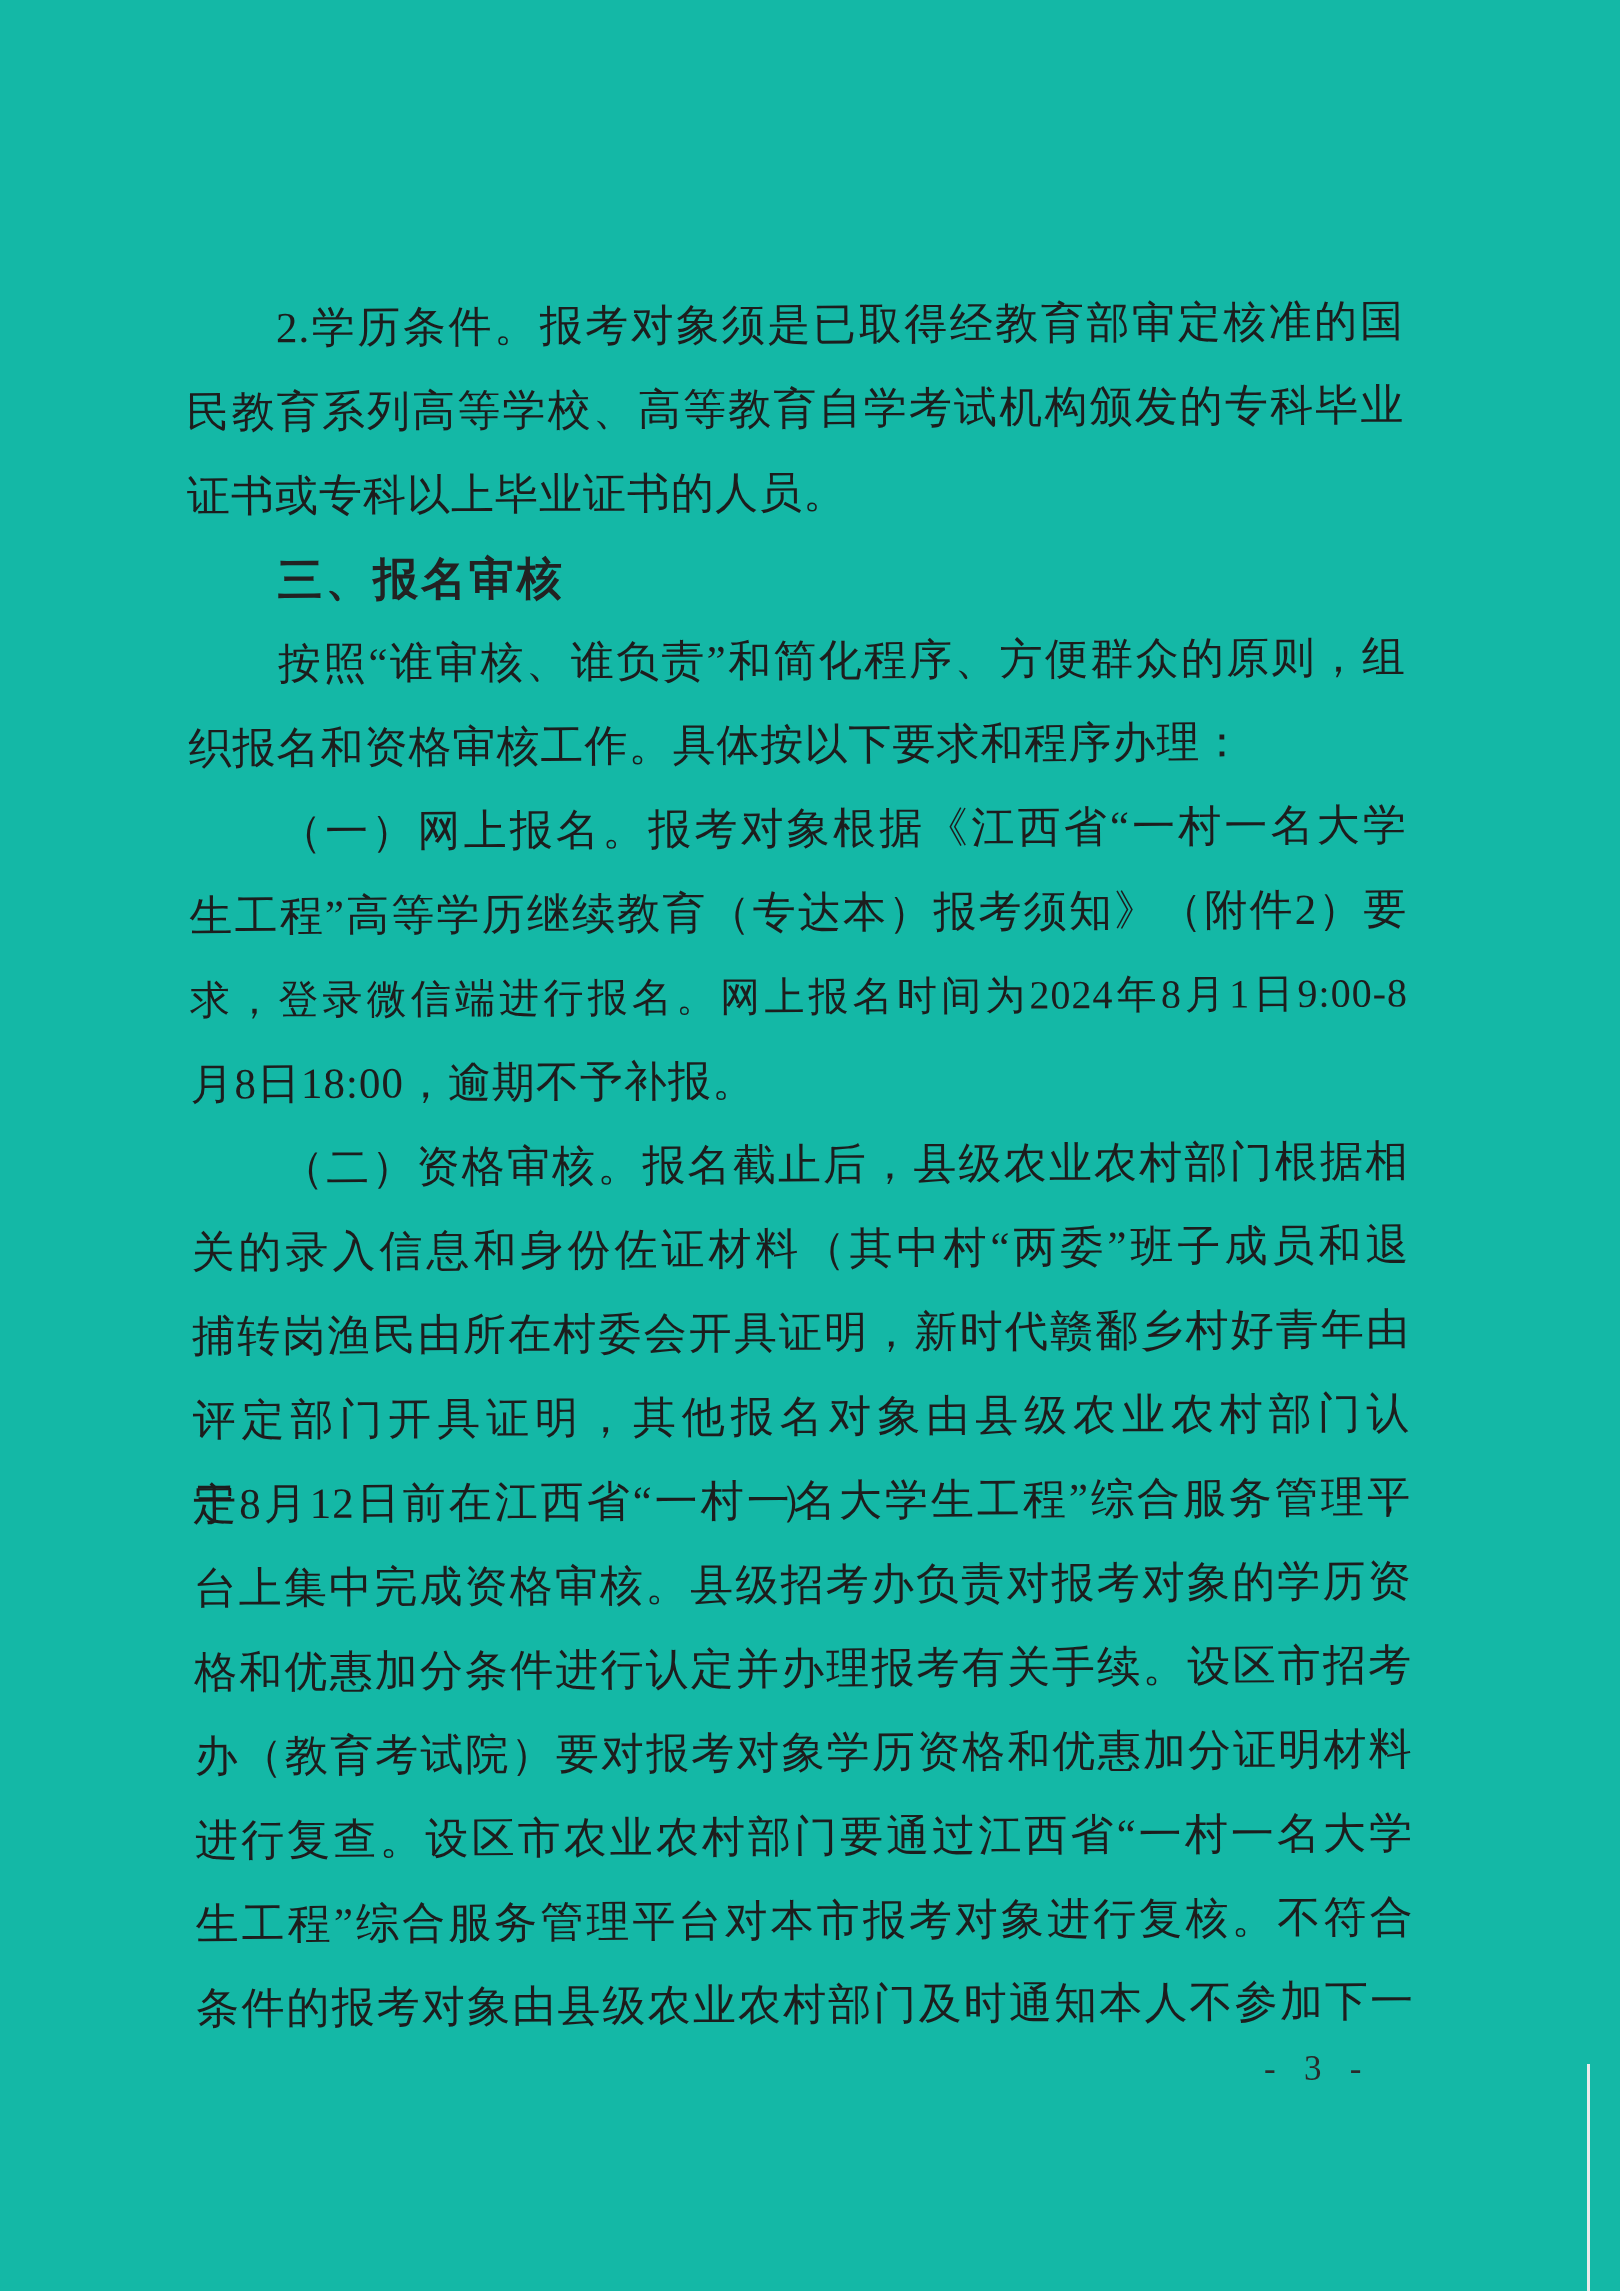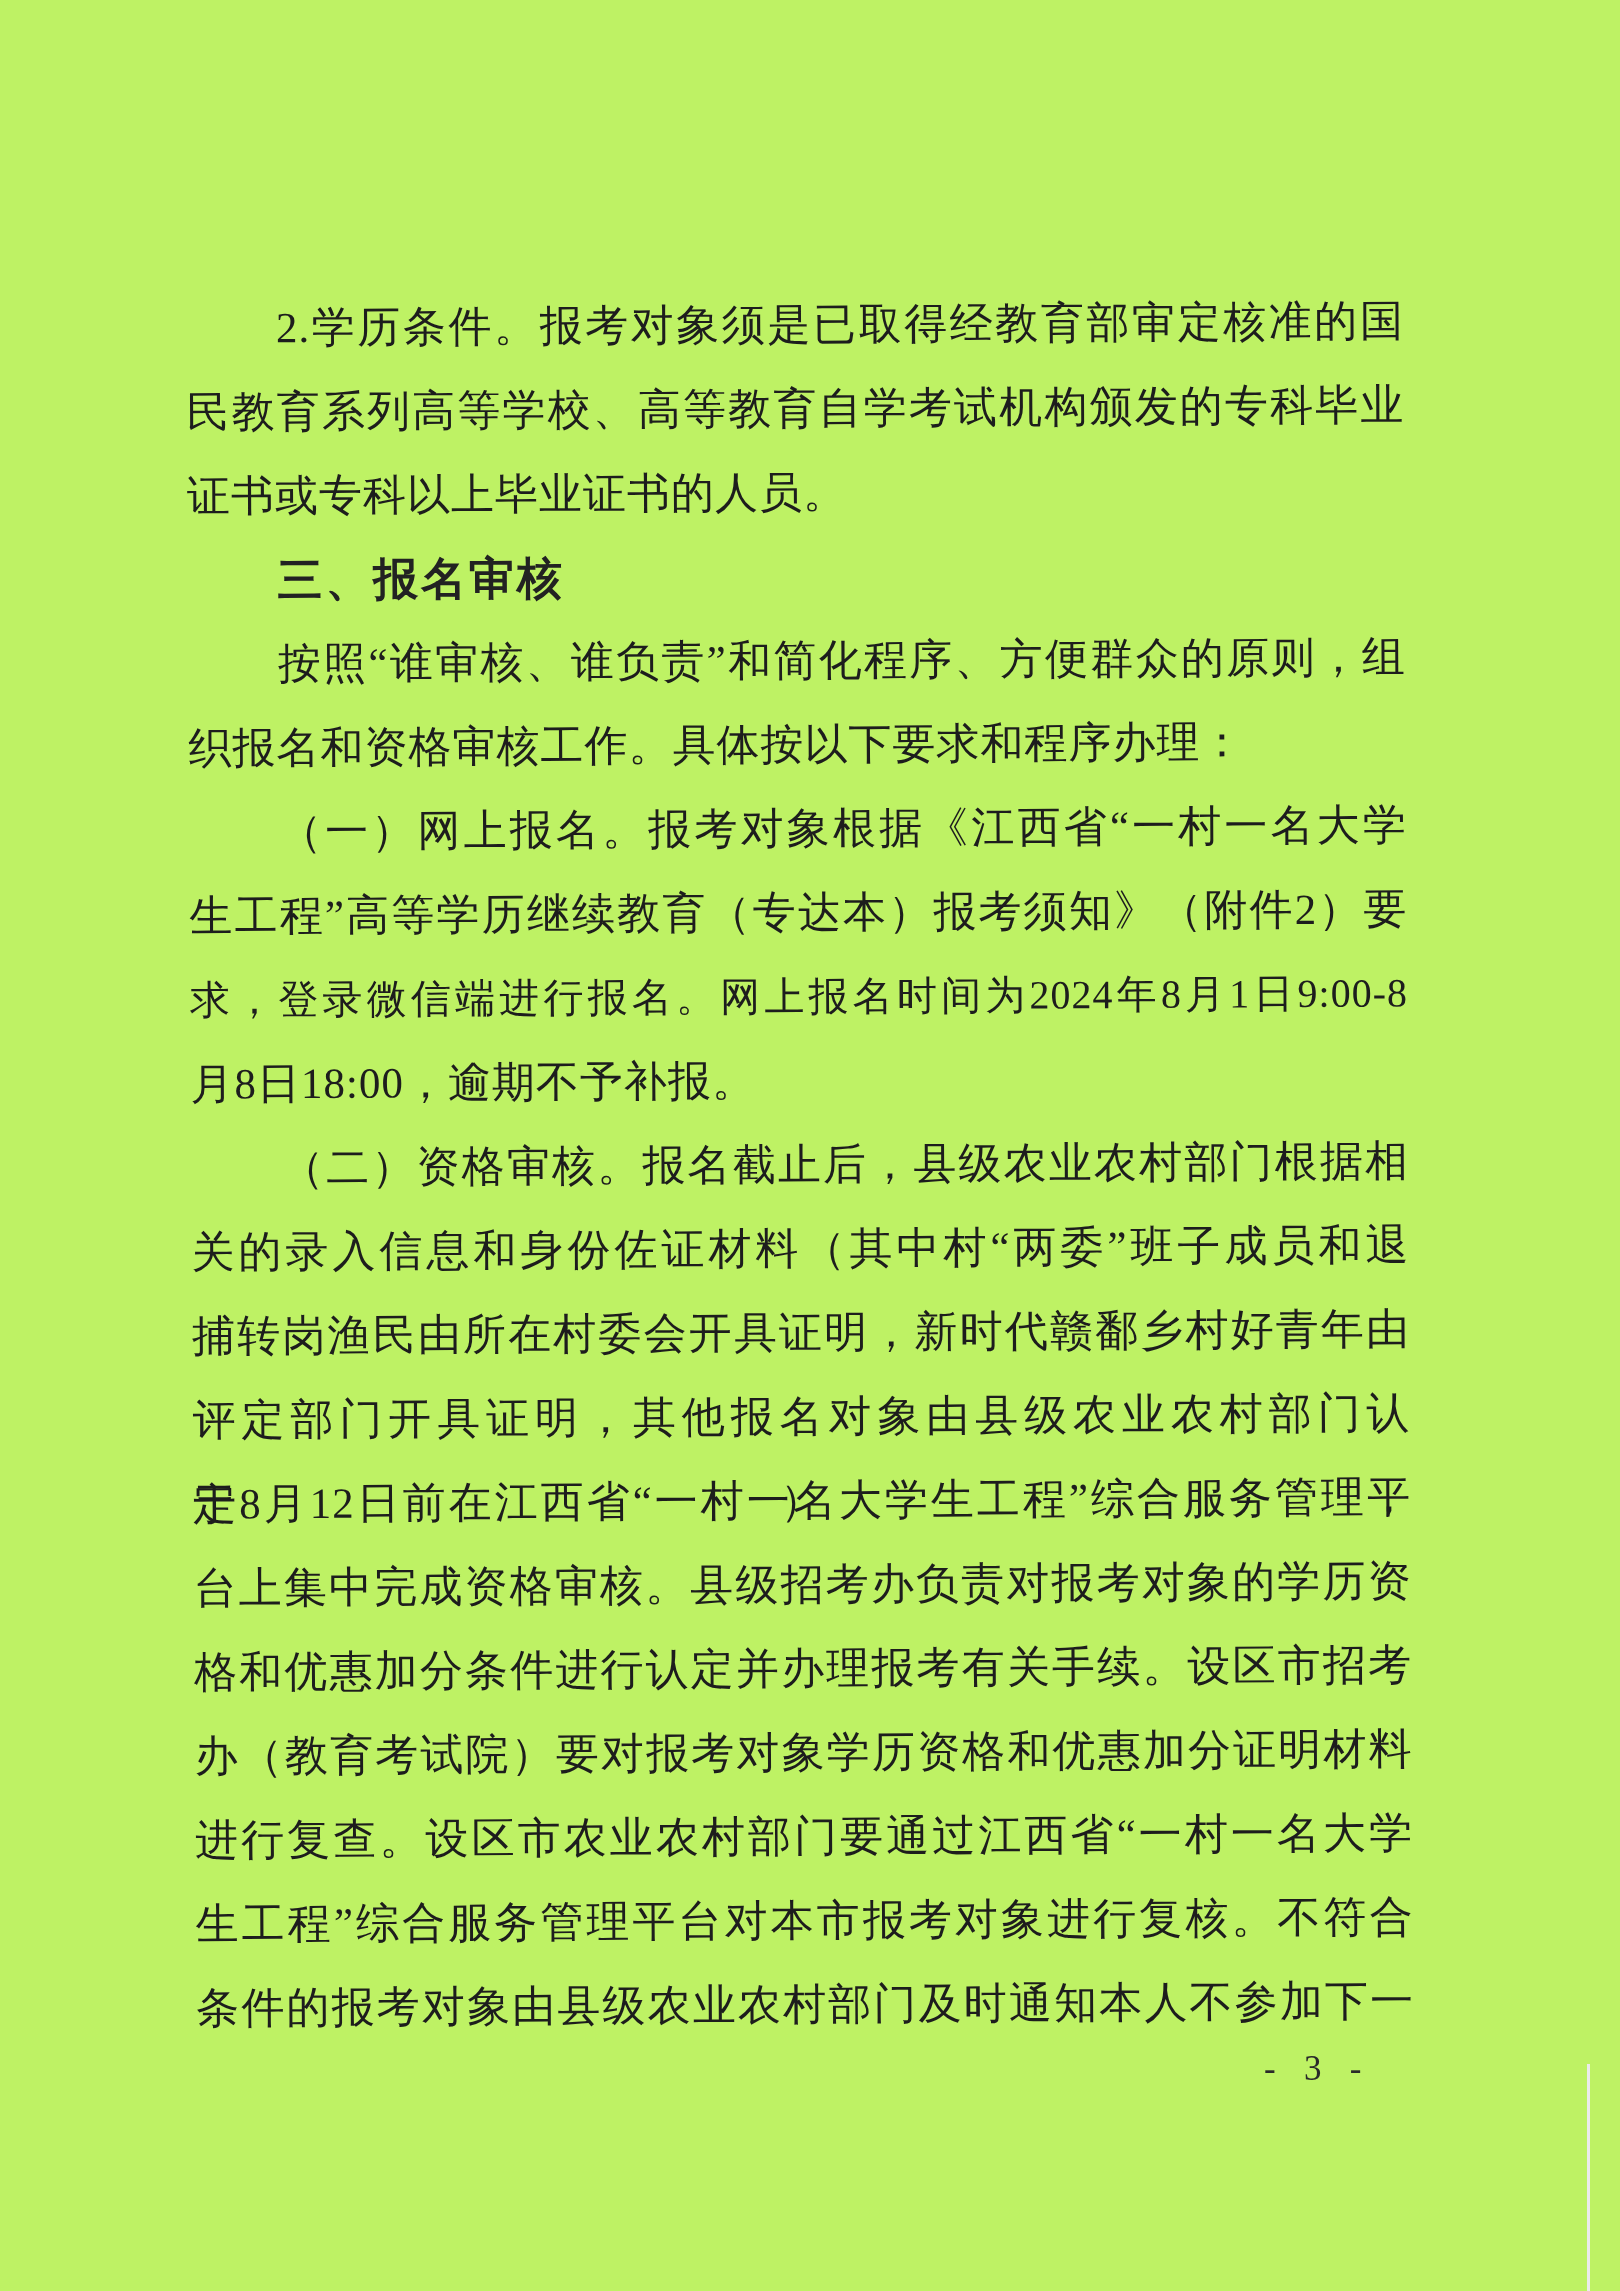--- a/index.html
+++ b/index.html
@@ -4,21 +4,21 @@
 <style>
   html, body {
     margin: 0;
     padding: 0;
     background: #ffffff;
   }
   .page {
     position: relative;
     width: 1620px;
     height: 2292px;
-    background: #bef264;
+    background: #14b8a6;
     overflow: hidden;
     font-family: "Liberation Serif", "DejaVu Serif", serif;
     color: #1d1d1d;
   }
   .text-block {
     position: absolute;
     left: 191px;
     top: 283px;
     width: 1218px;
     transform: rotate(-0.35deg);

